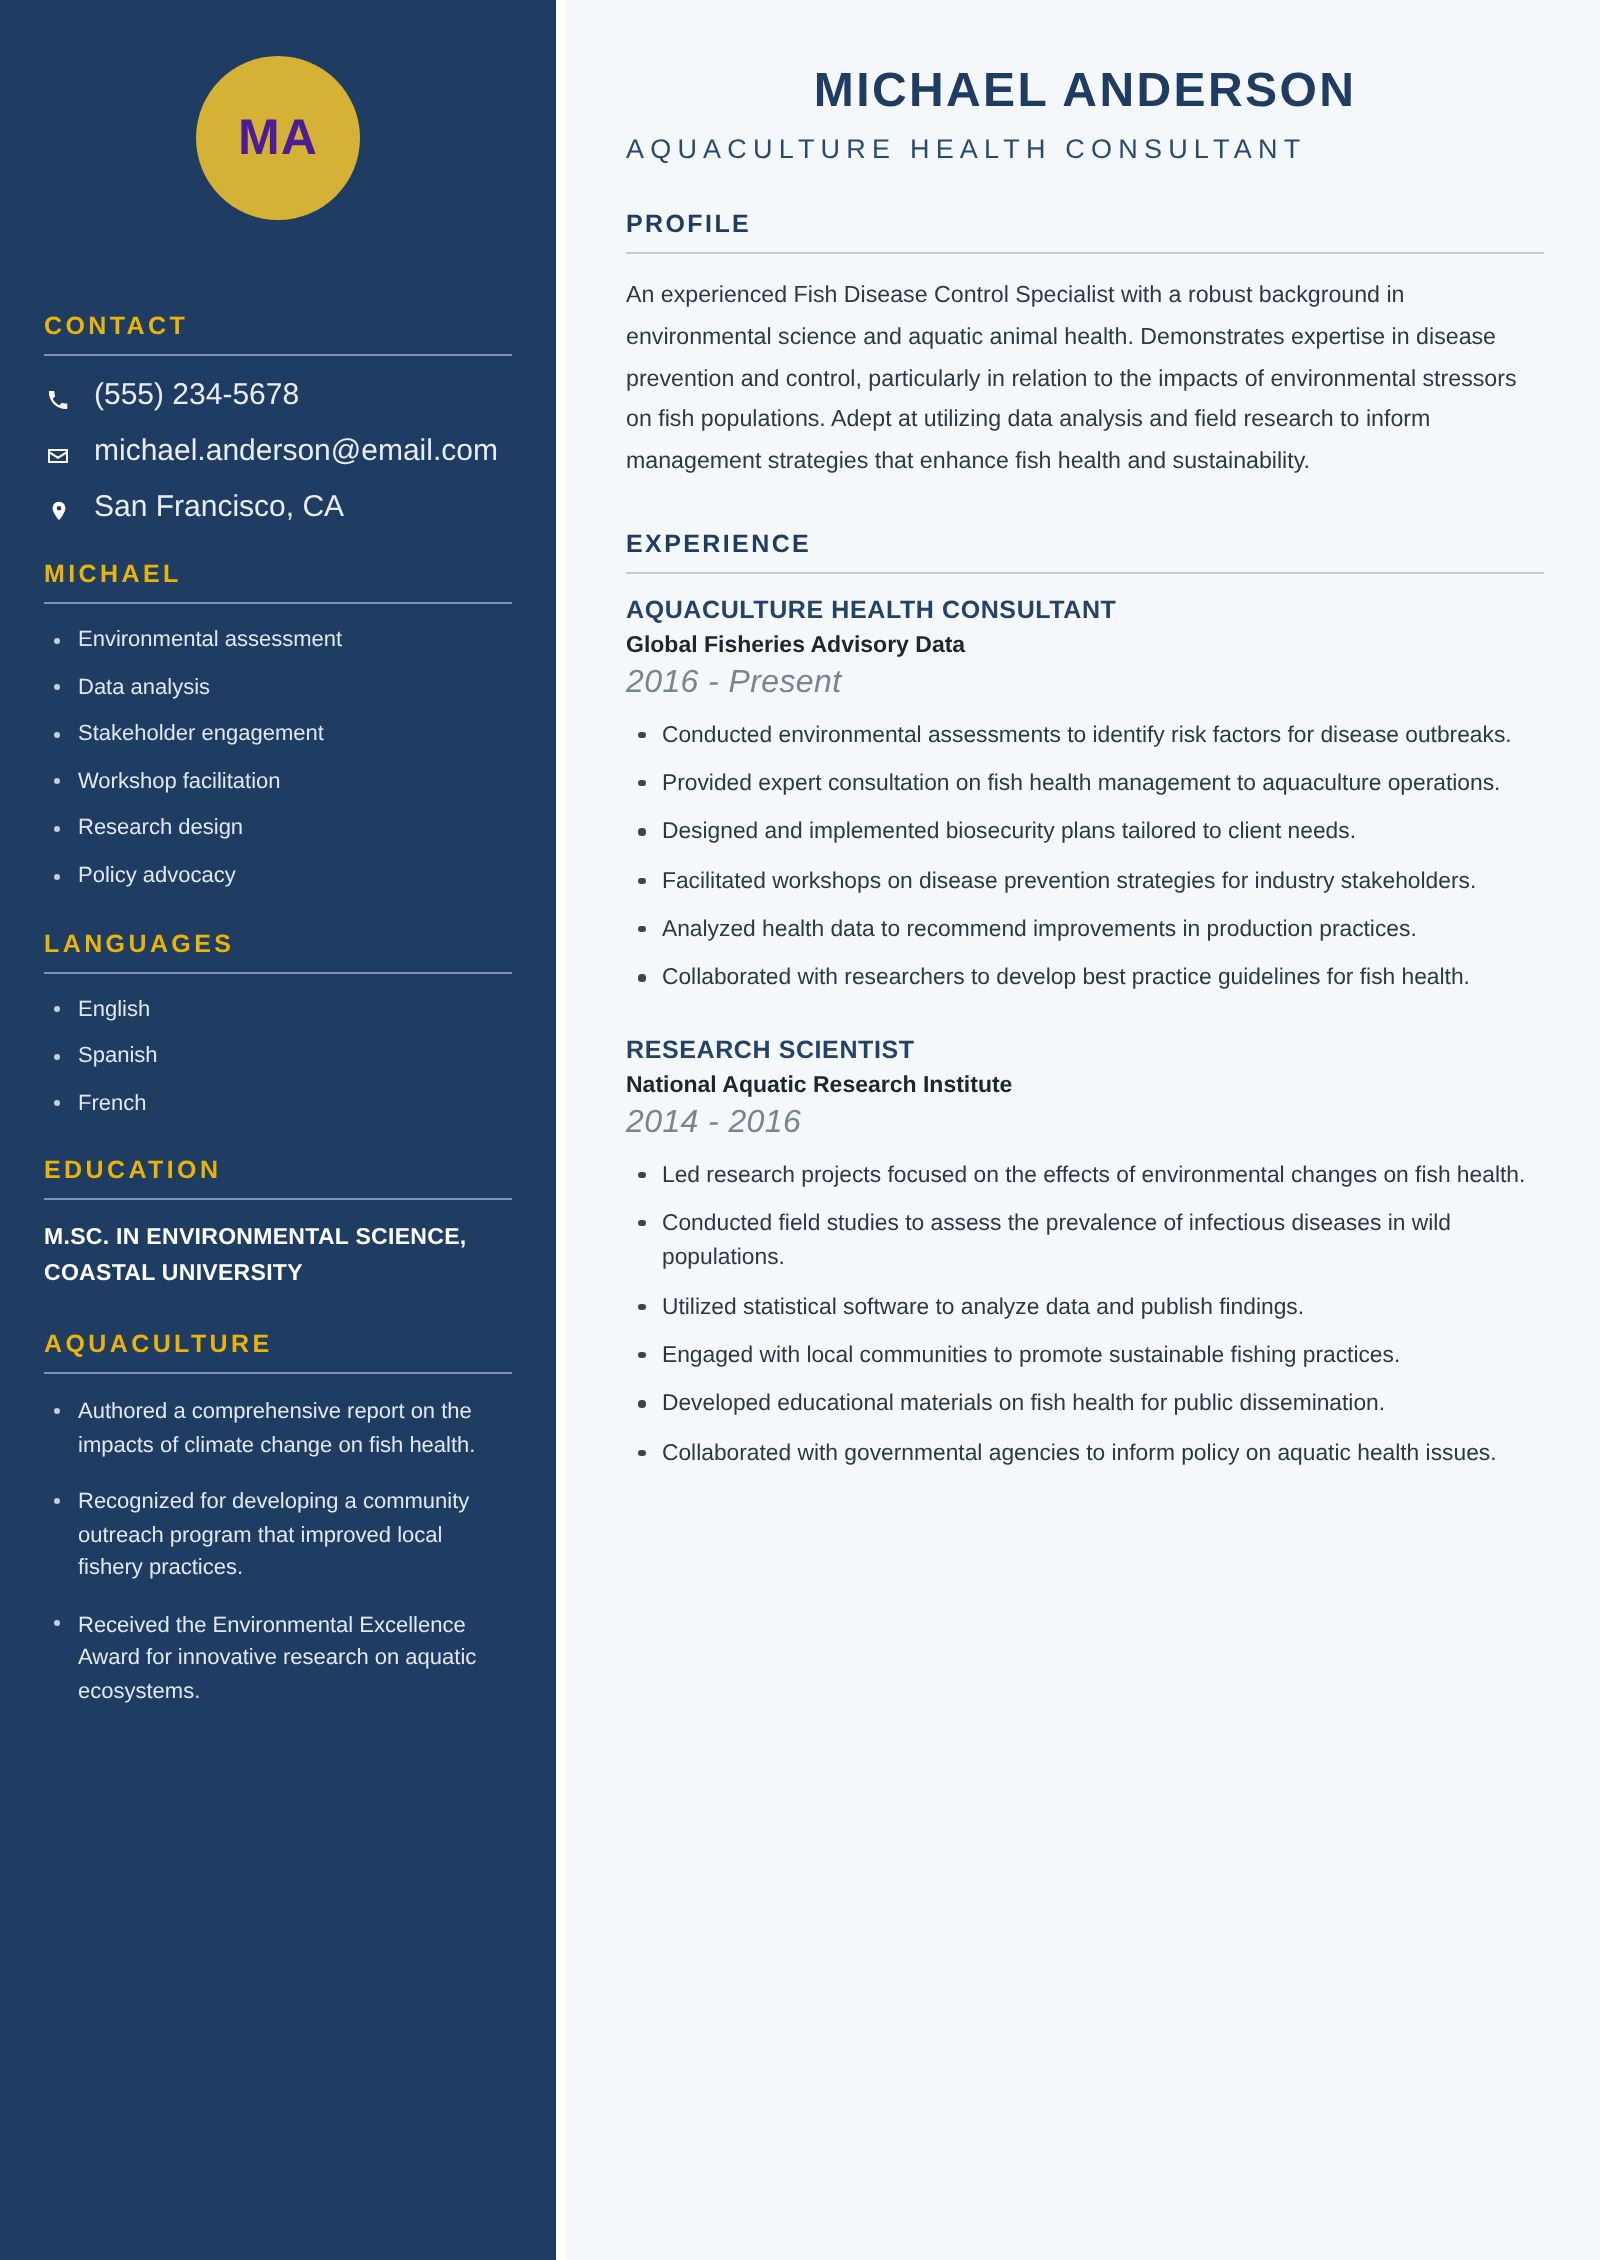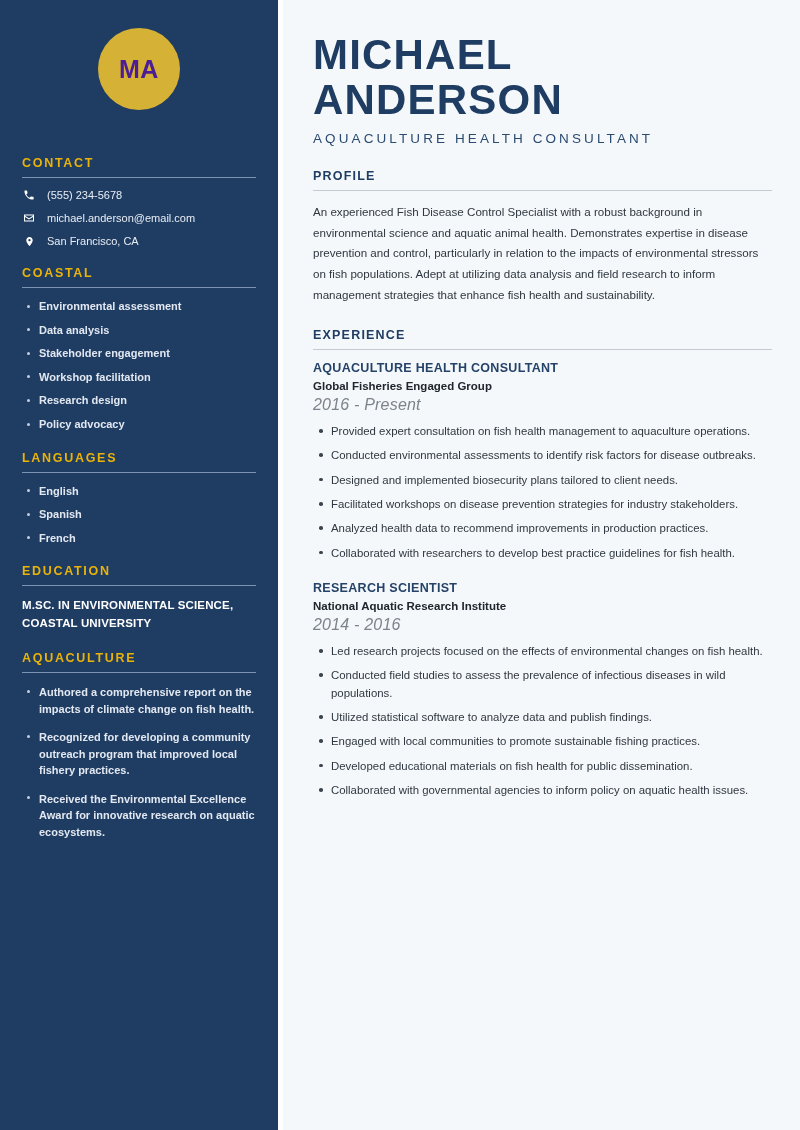--- a/index.html
+++ b/index.html
@@ -48,34 +48,34 @@
     padding-bottom:7px;
   }
   .side-rule {
     height:1px;
     background:#7d93b2;
     margin-bottom:11px;
   }
 
   .contact-row {
     display:flex;
-    align-items:flex-start;
+    align-items:flex-end;
     gap:11px;
     margin-bottom:11px;
-    font-size:11px;
+    font-size:15px;
     color:#e8edf4;
   }
   .contact-row .ic {
     width:14px; flex:0 0 14px;
     display:flex; align-items:center; justify-content:center;
     color:#ffffff;
   }
   .contact-row .ic svg { display:block; }
 
-  ul.side-list { list-style:none;font-weight:bold; }
+  ul.side-list { list-style:none; }
   ul.side-list li {
     position:relative;
     padding-left:17px;
     margin-bottom:8px;
     font-size:11px;
     line-height:1.42;
     color:#e2e8f1;
   }
   ul.side-list li::before {
     content:"";
@@ -96,25 +96,26 @@
   }
 
   
   .gap { width:5px; flex:0 0 5px; background:#ffffff; }
   .main {
     flex:1 1 auto;
     background:#f4f8fa;
     padding:33px 28px 0 30px;
   }
   .name {
-    font-size:42px;
+    font-size:24px;
     font-weight:bold;
     letter-spacing:1.2px;
     color:#1f3c62;
     line-height:1.06;
+    text-align:center;
   }
   .role {
     margin-top:9px;
     font-size:13.5px;
     letter-spacing:3.1px;
     color:#2a4a72;
   }
 
   .sec { margin-top:23px; }
   .sec-head {
@@ -209,21 +210,21 @@
       <span class="ic">
         <svg width="11" height="13" viewBox="0 0 24 24" fill="#ffffff">
             <path d="M12 2C8.1 2 5 5.1 5 9c0 5.2 7 13 7 13s7-7.8 7-13c0-3.9-3.1-7-7-7zm0 9.5A2.5 2.5 0 1 1 12 6.5a2.5 2.5 0 0 1 0 5z"></path>
           </svg>
       </span>
       <span>San Francisco, CA</span>
     </div>
   </section>
 
   <section class="side-sec">
-    <div class="side-head">COASTAL</div>
+    <div class="side-head">MICHAEL</div>
     <div class="side-rule"></div>
     <ul class="side-list">
       <li>Environmental assessment</li>
       <li>Data analysis</li>
       <li>Stakeholder engagement</li>
       <li>Workshop facilitation</li>
       <li>Research design</li>
       <li>Policy advocacy</li>
     </ul>
   </section>
@@ -267,25 +268,25 @@
     <div class="sec-rule"></div>
     <p class="profile-text">An experienced Fish Disease Control Specialist with a robust background in environmental science and aquatic animal health. Demonstrates expertise in disease prevention and control, particularly in relation to the impacts of environmental stressors on fish populations. Adept at utilizing data analysis and field research to inform management strategies that enhance fish health and sustainability.</p>
   </section>
 
   <section class="sec">
     <div class="sec-head">EXPERIENCE</div>
     <div class="sec-rule"></div>
 
     <div class="job">
       <div class="job-title">AQUACULTURE HEALTH CONSULTANT</div>
-      <div class="job-org">Global Fisheries Engaged Group</div>
+      <div class="job-org">Global Fisheries Advisory Data</div>
       <div class="job-date">2016 - Present</div>
       <ul class="job-list">
+        <li>Conducted environmental assessments to identify risk factors for disease outbreaks.</li>
         <li>Provided expert consultation on fish health management to aquaculture operations.</li>
-        <li>Conducted environmental assessments to identify risk factors for disease outbreaks.</li>
         <li>Designed and implemented biosecurity plans tailored to client needs.</li>
         <li>Facilitated workshops on disease prevention strategies for industry stakeholders.</li>
         <li>Analyzed health data to recommend improvements in production practices.</li>
         <li>Collaborated with researchers to develop best practice guidelines for fish health.</li>
       </ul>
     </div>
 
     <div class="job">
       <div class="job-title">RESEARCH SCIENTIST</div>
       <div class="job-org">National Aquatic Research Institute</div>

